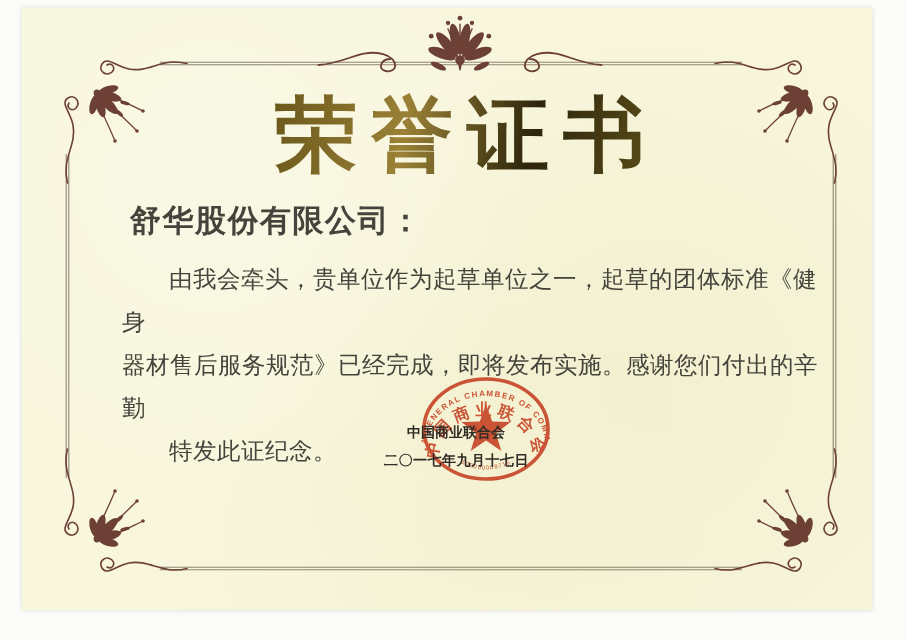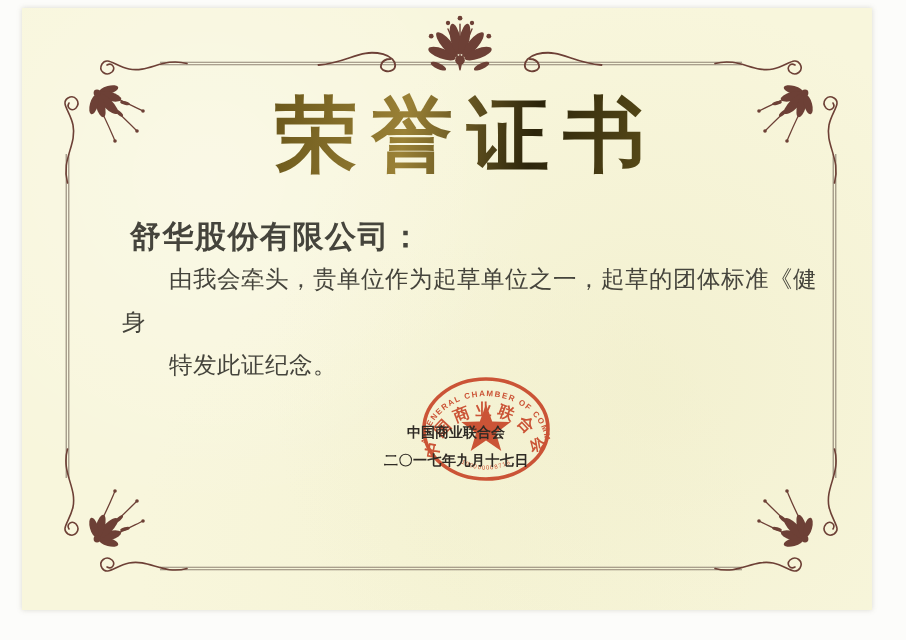--- a/index.html
+++ b/index.html
@@ -23,21 +23,21 @@
   .title{
     position:absolute;left:0;right:0;top:84px;text-align:center;
     padding-left:40px;
     font-size:82px;line-height:1.08;font-weight:bold;
     letter-spacing:14px;
     background:linear-gradient(100deg,#241d07 0%,#5e4d14 25%,#9a8136 45%,#2c250b 60%,#6b5a1d 80%,#241d07 100%);
     -webkit-background-clip:text;background-clip:text;color:transparent;
     z-index:2;white-space:nowrap;
   }
   .recipient{
-    position:absolute;left:108px;top:208px;
+    position:absolute;left:108px;top:192px;
     font-size:31px;font-weight:600;color:#45443c;letter-spacing:1.5px;
     z-index:2;white-space:nowrap;
   }
   .body-text{
     position:absolute;left:100px;top:250px;width:712px;
     font-size:23.5px;line-height:43px;color:#45443c;letter-spacing:0.5px;
     z-index:2;
   }
   .body-text .indent{text-indent:2em;}
   .sig-issuer{
@@ -151,20 +151,21 @@
       <use href="#corner" transform="translate(813,561) scale(-1,-1)"></use>
       <use href="#bouquet" transform="translate(438,57) scale(1.2)"></use>
     </svg>
 
     <div class="title">荣誉证书</div>
 
     <div class="recipient">舒华股份有限公司：</div>
 
     <div class="body-text">
       <div class="indent">由我会牵头，贵单位作为起草单位之一，起草的团体标准《健身</div>
+      <div>器材售后服务规范》已经完成，即将发布实施。感谢您们付出的辛勤</div>
       <div class="indent">特发此证纪念。</div>
     </div>
 
     <div class="seal-wrap">
       <svg width="160" height="132" viewBox="0 0 160 132">
         <defs>
           <path id="sealArcEn" d="M 21 80 A 53 43 0 1 1 139 80"></path>
           <path id="sealArcCn" d="M 32 90 A 44 36 0 1 1 128 90"></path>
           <path id="sealArcNum" d="M 40 84 A 44 37 0 0 0 120 84"></path>
         </defs>

